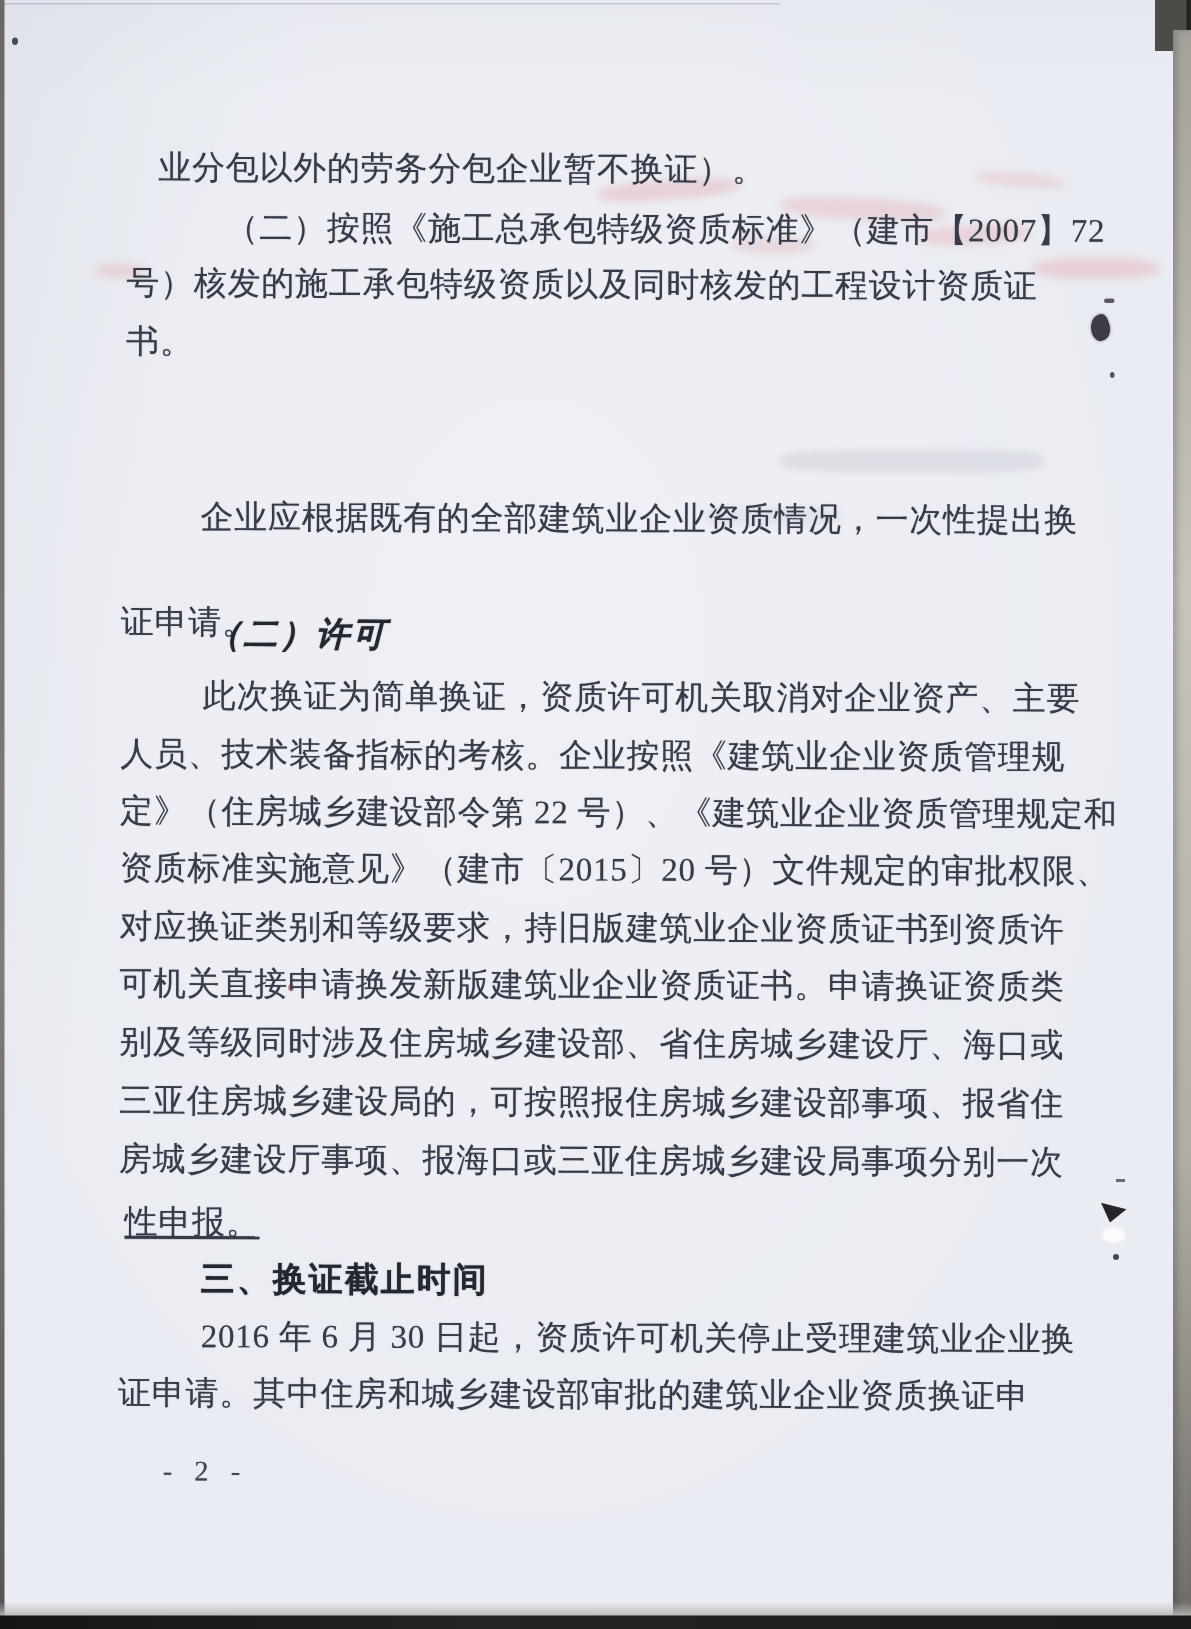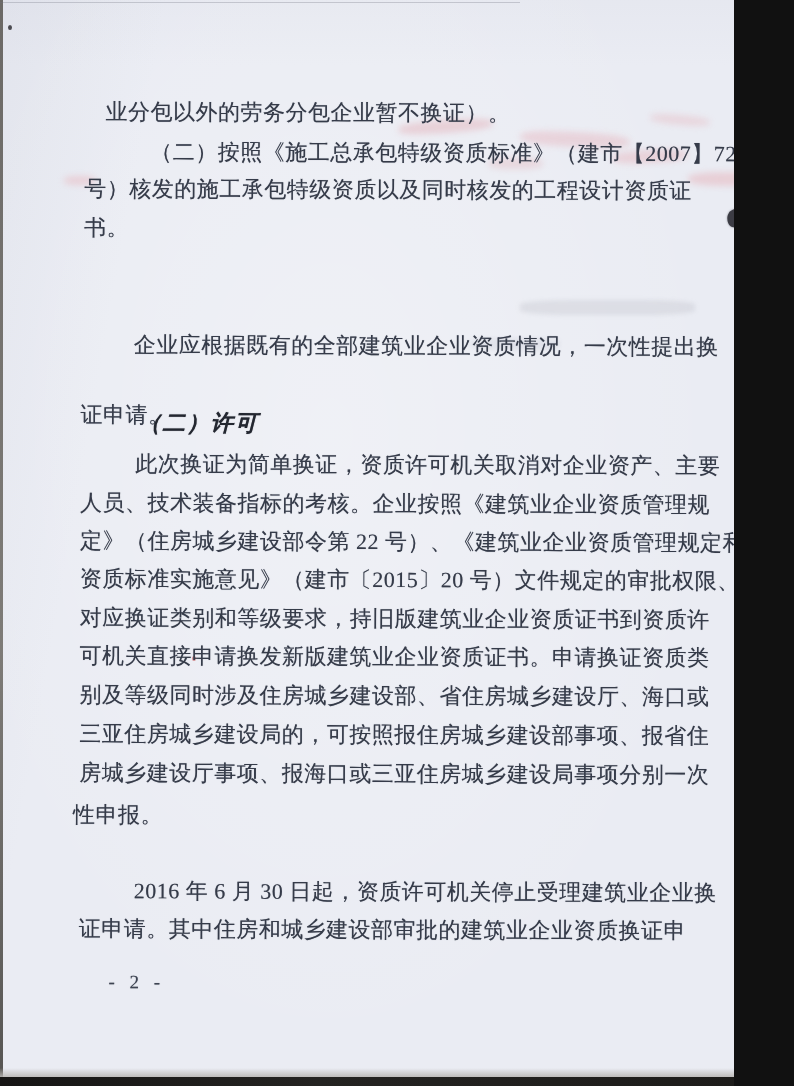--- a/index.html
+++ b/index.html
@@ -1,18 +1,18 @@
 <!DOCTYPE html>
 <html style="--paper: #eaecf3; --ink: #353b49; --ink-heading: #232730;"><head>
 <meta charset="utf-8">
 <style>
   html,body{margin:0;padding:0;background:#111;}
   .scan-page{
     position:relative;
-    width:734px;height:1086px;
+    width:794px;height:1086px;
     overflow:hidden;
     background:var(--paper,#eaecf3);
     font-family:"Liberation Serif","DejaVu Serif",serif;
   }
   
   .paper{
     position:absolute;inset:0;
     background:
       radial-gradient(ellipse at 45% 40%, rgba(255,255,255,0.25), rgba(0,0,0,0) 70%),
       linear-gradient(100deg, rgba(205,208,220,0.25) 0%, rgba(0,0,0,0) 18%),
@@ -121,18 +121,19 @@
       <div class="line heading" style="left: 138px; top: 411px; font-style: italic;">（二）许可</div>
       <div class="line" style="left: 135px; top: 452px;">此次换证为简单换证，资质许可机关取消对企业资产、主要</div>
       <div class="line" style="left: 80px; top: 491px;">人员、技术装备指标的考核。企业按照《建筑业企业资质管理规</div>
       <div class="line" style="left: 80px; top: 529px;">定》（住房城乡建设部令第 22 号）、《建筑业企业资质管理规定和</div>
       <div class="line" style="left: 80px; top: 567px;">资质标准实施意见》（建市〔2015〕20 号）文件规定的审批权限、</div>
       <div class="line" style="left: 80px; top: 606px;">对应换证类别和等级要求，持旧版建筑业企业资质证书到资质许</div>
       <div class="line" style="left: 80px; top: 644px;">可机关直接申请换发新版建筑业企业资质证书。申请换证资质类</div>
       <div class="line" style="left: 80px; top: 683px;">别及等级同时涉及住房城乡建设部、省住房城乡建设厅、海口或</div>
       <div class="line" style="left: 80px; top: 722px;">三亚住房城乡建设局的，可按照报住房城乡建设部事项、报省住</div>
       <div class="line" style="left: 80px; top: 761px;">房城乡建设厅事项、报海口或三亚住房城乡建设局事项分别一次</div>
-      <div class="line" style="left: 74px; top: 803px;">性申报。</div>
+      <div class="line" style="left: 84px; top: 803px; text-decoration: underline;">性申报。</div>
+      <div class="line heading" style="left: 135px; top: 841px;">三、换证截止时间</div>
       <div class="line" style="left: 135px; top: 879px;">2016 年 6 月 30 日起，资质许可机关停止受理建筑业企业换</div>
       <div class="line" style="left: 80px; top: 917px;">证申请。其中住房和城乡建设部审批的建筑业企业资质换证申</div>
       <div class="line pagenum" style="left: 110px; top: 970px;">- 2 -</div>
     </div>
 </div>
 
 </body></html>

